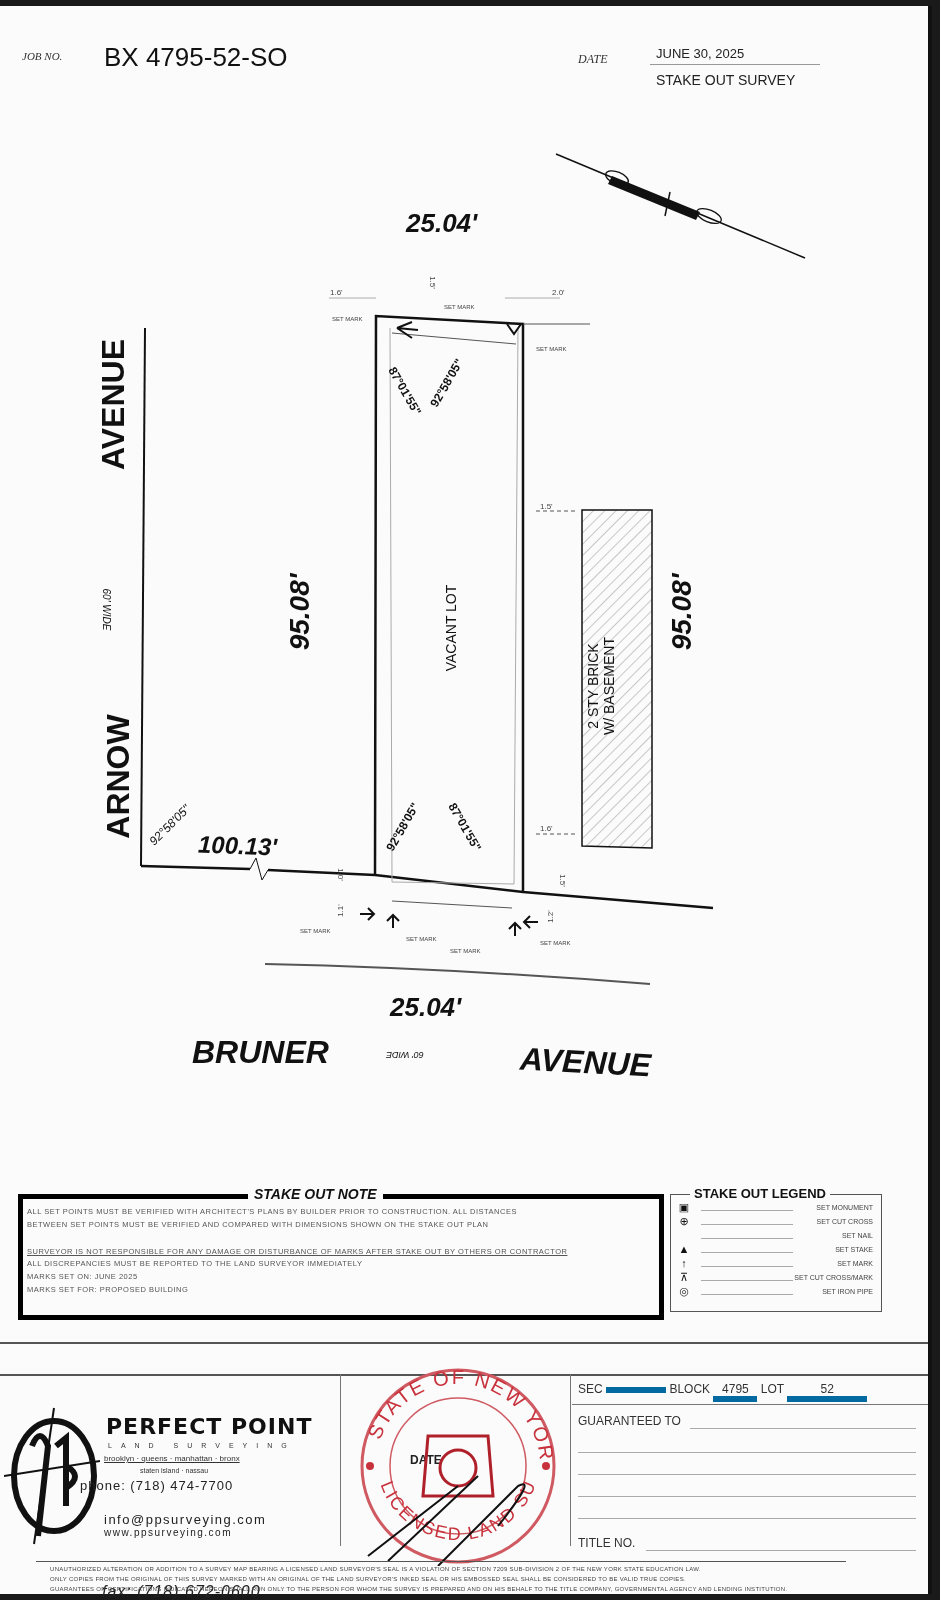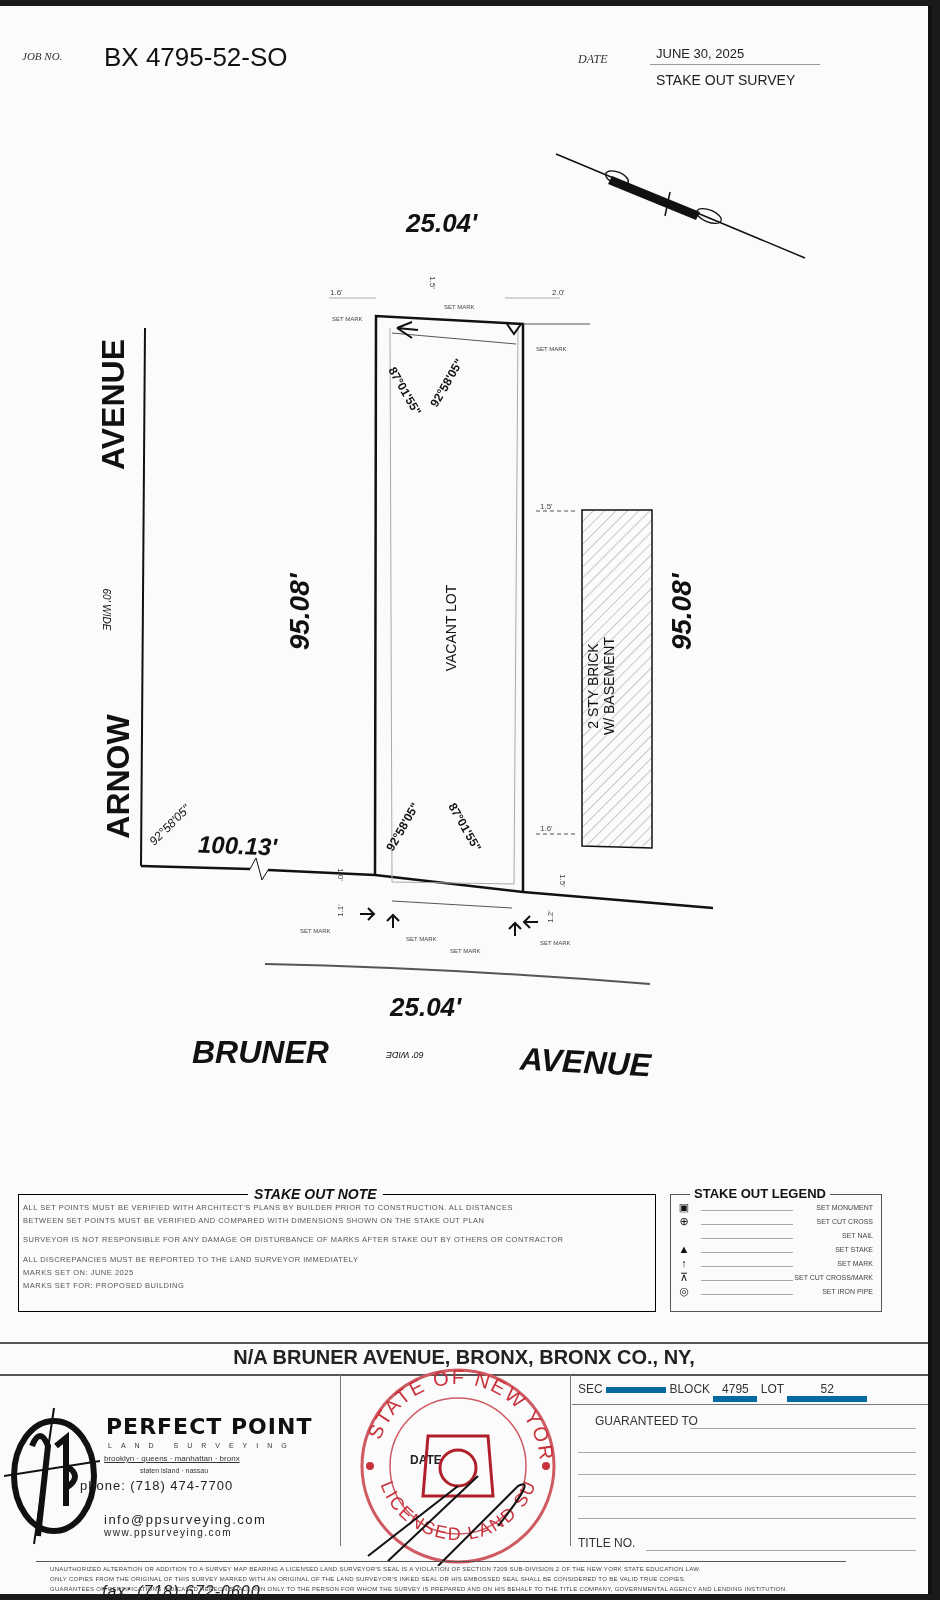--- a/index.html
+++ b/index.html
@@ -10,21 +10,21 @@
   .abs { position:absolute; }
   .job-label { left:22px; top:44px; font-family:"Liberation Serif", serif; font-style:italic; font-size:11px; color:#333; }
   .job-no { left:104px; top:36px; font-size:26px; color:#111; }
   .date-label { left:578px; top:46px; font-family:"Liberation Serif", serif; font-style:italic; font-size:12px; color:#333; }
   .date-val { left:656px; top:40px; font-size:13px; color:#222; }
   .date-line { left:650px; top:58px; width:170px; border-top:1px solid #999; }
   .survey-type { left:656px; top:66px; font-size:14px; color:#222; }
   svg.plan { position:absolute; left:0; top:0; }
   .dim { font-style:italic; font-weight:bold; color:#111; }
   .street { font-weight:bold; color:#111; }
-  .note-box { left:18px; top:1188px; width:636px; height:116px; border:1px solid #000000; }
+  .note-box { left:18px; top:1188px; width:636px; height:116px; border:5px solid #000000; }
   .note-title { left:248px; top:1180px; background:#fbfbfb; padding:0 6px; font-weight:bold; font-style:italic; font-size:14px; }
   .note-line { font-size:7.5px; color:#555; letter-spacing:0.5px; white-space:nowrap; }
   .legend-box { left:670px; top:1188px; width:210px; height:116px; border:1px solid #555; }
   .legend-title { left:690px; top:1180px; background:#fbfbfb; padding:0 4px; font-weight:bold; font-size:13px; }
   .legend-row { position:absolute; left:6px; width:196px; height:14px; font-size:7px; color:#444; }
   .legend-row .sym { position:absolute; left:0; top:-2px; font-size:11px; color:#111; width:14px; text-align:center; }
   .legend-row .ln { position:absolute; left:24px; right:80px; top:7px; border-top:1px solid #aaa; }
   .legend-row .txt { position:absolute; right:0; top:1px; white-space:nowrap; }
   .title-block-top { left:0; top:1336px; width:928px; border-top:2px solid #555; }
   .address { left:0; top:1340px; width:928px; text-align:center; font-size:20px; font-weight:bold; color:#222; }
@@ -34,21 +34,21 @@
   .firm-name { left:106px; top:1408px; font-size:22px; font-weight:900; letter-spacing:1px; font-family:"DejaVu Sans", sans-serif; }
   .firm-sub { left:108px; top:1436px; font-size:7px; letter-spacing:9px; color:#333; }
   .firm-areas { left:104px; top:1448px; font-size:8px; color:#333; text-decoration:underline; }
   .firm-areas2 { left:140px; top:1461px; font-size:7px; color:#333; }
   .firm-phone { left:80px; top:1472px; font-size:13px; letter-spacing:1px; color:#222; }
   .firm-fax { left:102px; top:1577px; font-size:16px; letter-spacing:1px; color:#222;font-style:italic; }
   .firm-email { left:104px; top:1506px; font-size:13px; letter-spacing:1.5px; color:#222; }
   .firm-web { left:104px; top:1521px; font-size:10px; letter-spacing:1.5px; color:#222; }
   .sec-row { left:578px; top:1376px; font-size:12px; color:#333; width:340px; }
   .field-line { border-bottom:6px solid #0369a1; display:inline-block; }
-  .guar { left:578px; top:1408px; font-size:12px; color:#333;margin-left:17px; }
+  .guar { left:578px; top:1408px; font-size:12px; color:#333; }
   .blank-line { left:578px; width:338px; border-top:1px solid #aaa; }
   .title-no { left:578px; top:1530px; font-size:12px; color:#333; }
   .footer-rule { left:36px; top:1555px; width:810px; border-top:1px solid #555; }
   .fine { left:50px; width:840px; font-size:6px; color:#444; white-space:nowrap; overflow:hidden; letter-spacing:0.3px; }
   .rot { transform-origin:center center; white-space:nowrap; }
 </style>
 </head>
 <body>
 
 <div class="sheet">
@@ -143,21 +143,21 @@
   <div class="abs" style="left:540px;top:496px;font-size:8px;color:#444;">1.5'</div>
   <div class="abs" style="left:540px;top:818px;font-size:8px;color:#444;">1.6'</div>
   <div class="abs rot" style="left:334px;top:864px;font-size:8px;color:#444;transform:rotate(90deg);">1.0'</div>
   <div class="abs rot" style="left:334px;top:900px;font-size:8px;color:#444;transform:rotate(-90deg);">1.1'</div>
   <div class="abs rot" style="left:556px;top:870px;font-size:8px;color:#444;transform:rotate(90deg);">1.5'</div>
   <div class="abs rot" style="left:544px;top:906px;font-size:8px;color:#444;transform:rotate(-90deg);">1.2'</div>
 
   <div class="abs note-box">
     <div class="abs note-line" style="left:4px;top:8px;">ALL SET POINTS MUST BE VERIFIED WITH ARCHITECT'S PLANS BY BUILDER PRIOR TO CONSTRUCTION. ALL DISTANCES</div>
     <div class="abs note-line" style="left:4px;top:21px;">BETWEEN SET POINTS MUST BE VERIFIED AND COMPARED WITH DIMENSIONS SHOWN ON THE STAKE OUT PLAN</div>
-    <div class="abs note-line" style="left:4px;top:40px;">SURVEYOR IS NOT RESPONSIBLE FOR ANY DAMAGE OR DISTURBANCE OF MARKS AFTER STAKE OUT BY OTHERS OR CONTRACTOR</div>
+    <div class="abs note-line" style="left:4px;top:48px;text-decoration:underline;">SURVEYOR IS NOT RESPONSIBLE FOR ANY DAMAGE OR DISTURBANCE OF MARKS AFTER STAKE OUT BY OTHERS OR CONTRACTOR</div>
     <div class="abs note-line" style="left:4px;top:60px;">ALL DISCREPANCIES MUST BE REPORTED TO THE LAND SURVEYOR IMMEDIATELY</div>
     <div class="abs note-line" style="left:4px;top:73px;">MARKS SET ON: JUNE 2025</div>
     <div class="abs note-line" style="left:4px;top:86px;">MARKS SET FOR: PROPOSED BUILDING</div>
   </div>
   <div class="abs note-title">STAKE OUT NOTE</div>
 
   <div class="abs legend-box">
     <div class="legend-row" style="top:8px;">
         <span class="sym">▣</span>
         <span class="ln"></span>
@@ -190,21 +190,20 @@
       </div>
     <div class="legend-row" style="top:92px;">
         <span class="sym">◎</span>
         <span class="ln"></span>
         <span class="txt">SET IRON PIPE</span>
       </div>
   </div>
   <div class="abs legend-title">STAKE OUT LEGEND</div>
 
   <div class="abs title-block-top"></div>
-  <div class="abs address">N/A BRUNER AVENUE, BRONX, BRONX CO., NY,</div>
   <div class="abs tb-line2"></div>
   <div class="abs tb-vsep1"></div>
   <div class="abs tb-vsep2"></div>
 
   <svg class="abs" style="left:4px;top:1400px;" width="96" height="140" viewBox="0 0 96 140">
     <ellipse cx="50" cy="70" rx="40" ry="55" fill="none" stroke="#111" stroke-width="6"></ellipse>
     <line x1="50" y1="2" x2="30" y2="138" stroke="#111" stroke-width="2"></line>
     <line x1="0" y1="70" x2="96" y2="55" stroke="#111" stroke-width="2"></line>
     <path d="M28 40 Q36 20 44 40 L34 130" stroke="#111" stroke-width="6" fill="none"></path>
     <path d="M52 40 L62 32 L62 100 M62 60 Q80 70 62 82" stroke="#111" stroke-width="6" fill="none"></path>

